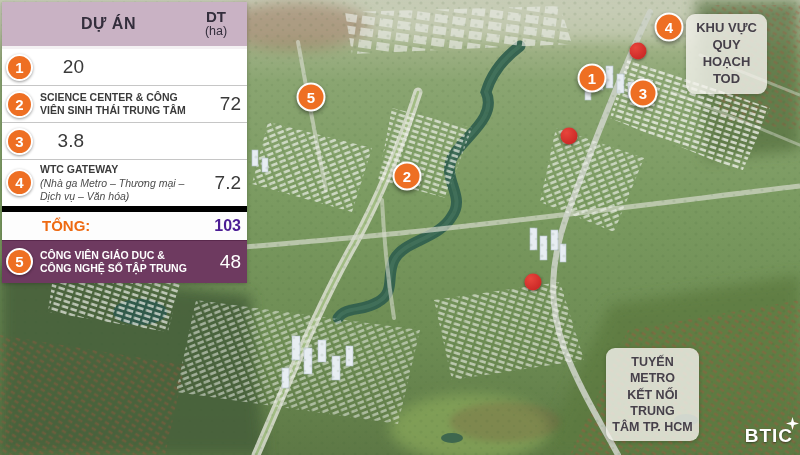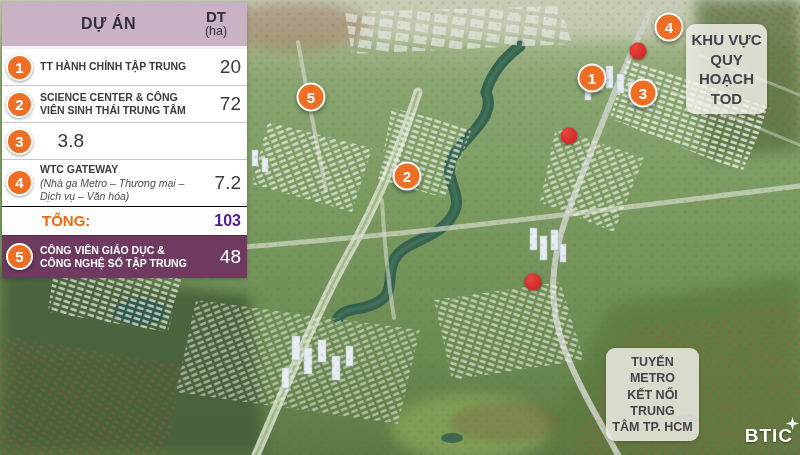--- a/index.html
+++ b/index.html
@@ -35,21 +35,21 @@
     background:#ee6f23;border:2px solid #fff;box-sizing:border-box;
     color:#fff;font-weight:bold;font-size:15px;
     display:flex;align-items:center;justify-content:center;
     box-shadow:0 1px 3px rgba(0,0,0,.4);margin-right:7px;
   }
   .namecell{flex:1;min-width:0;}
   .rname{font-weight:bold;font-size:10.5px;color:#3b3b3b;line-height:1.25;}
   .rdesc{font-style:italic;font-size:10.5px;color:#4c4c4c;line-height:1.22;margin-top:1px;}
   .rval{width:44px;text-align:right;font-size:19px;color:#3a3a3a;padding-right:2px;flex:0 0 44px;}
   .totalrow{
-    display:flex;align-items:center;background:#fdfdfd;border-top:1px solid #000000;
+    display:flex;align-items:center;background:#fdfdfd;border-top:6px solid #000000;
     padding:3px 4px;min-height:22px;
   }
   .totallabel{flex:1;margin-left:36px;font-weight:bold;font-size:15px;color:#ee6a12;}
   .totalval{width:44px;text-align:right;font-weight:bold;font-size:16px;color:#4c1d95;padding-right:2px;}
   .hl-row{
     display:flex;align-items:center;background:#6e3a60;border-top:1px solid #59284c;
     padding:4px 4px;min-height:34px;
   }
   .hl-row .rname{color:#ffffff;}
   .hl-row .rval{color:#ffffff;font-size:19px;}
@@ -70,21 +70,21 @@
     box-shadow:0 1px 3px rgba(0,0,0,.5);
   }
   .maplabel{
     position:absolute;box-sizing:border-box;
     background:rgba(243,242,236,.82);border-radius:9px;
     box-shadow:0 1px 4px rgba(0,0,0,.2);
     color:#46404a;font-weight:bold;text-align:center;
     padding:6px 4px;line-height:1.3;
   }
   .maplabel span{display:block;}
-  .tod-label{left:686px;top:24px;width:81px;font-size:15px;}
+  .tod-label{left:686px;top:14px;width:81px;font-size:13px;}
   .metro-label{left:606px;top:348px;width:93px;font-size:12.5px;}
 
   .logo{
     position:absolute;right:7px;bottom:8px;color:#fff;
     font-weight:bold;font-size:19px;letter-spacing:1px;
     text-shadow:0 1px 2px rgba(0,0,0,.45);
   }
   .logo .spark{position:absolute;top:-8px;right:-6px;width:13px;height:13px;}
 </style>
 </head>
@@ -232,23 +232,20 @@
       <div class="hdr-project">DỰ ÁN</div>
       <div class="hdr-dt">
         <span class="dt">DT</span>
         <span class="ha">(ha)</span>
       </div>
     </div>
 
     <div class="rowwrap">
       <div class="lrow">
         <div class="badge">1</div>
-        <div class="namecell">
-          <div class="rname">TT HÀNH CHÍNH TẬP TRUNG</div>
-        </div>
         <div class="rval">20</div>
       </div>
 
       <div class="lrow">
         <div class="badge">2</div>
         <div class="namecell">
           <div class="rname">SCIENCE CENTER &amp; CÔNG VIÊN SINH THÁI TRUNG TÂM</div>
         </div>
         <div class="rval">72</div>
       </div>

